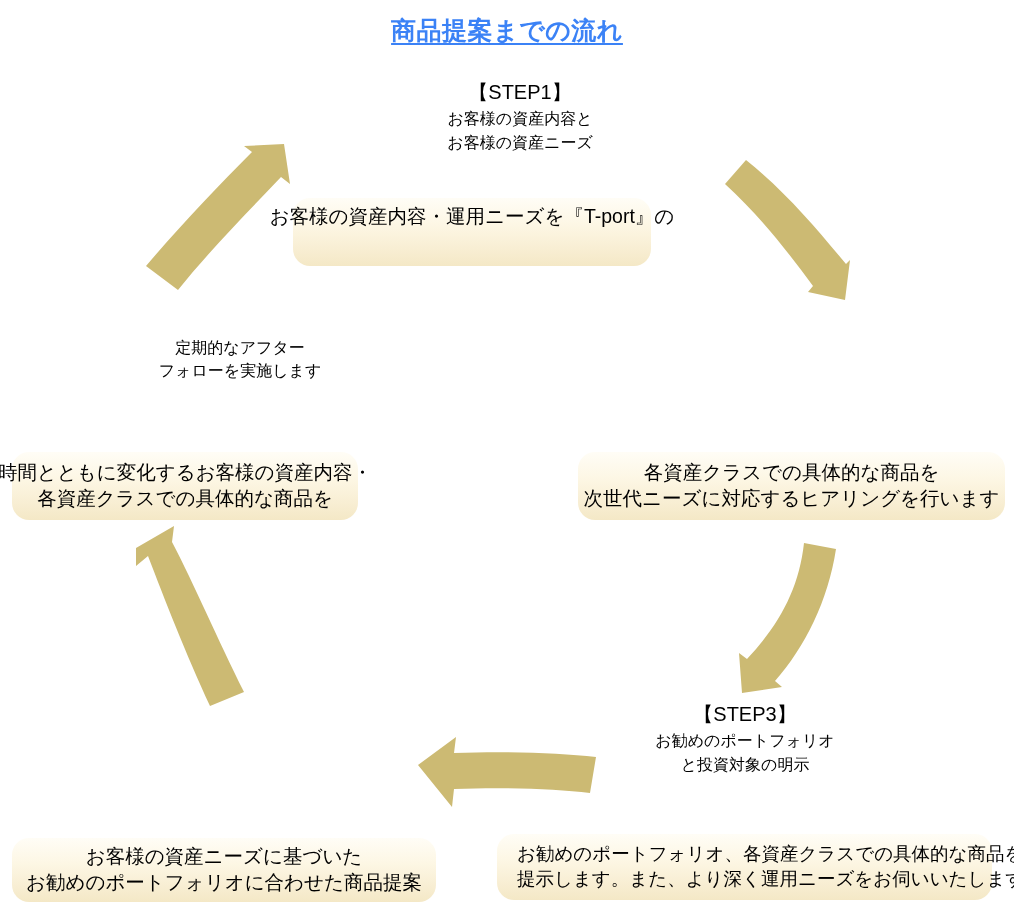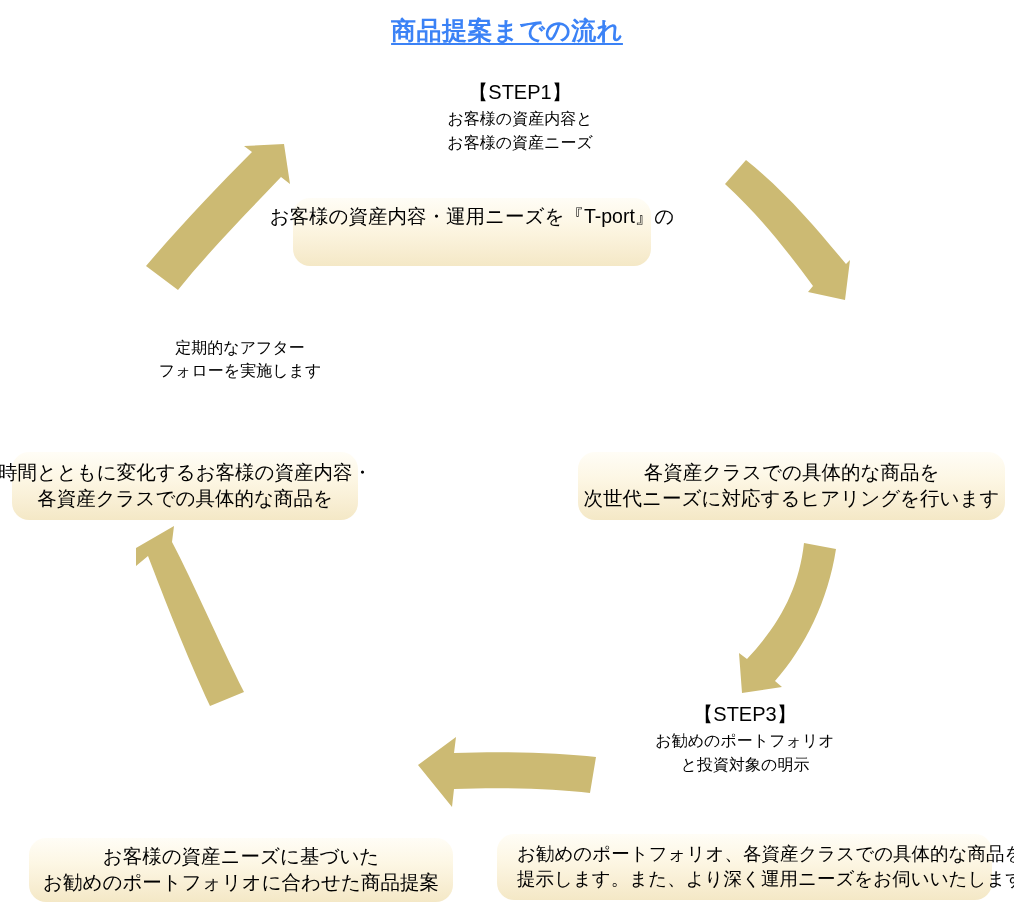--- a/index.html
+++ b/index.html
@@ -77,21 +77,21 @@
     color: #000;
     padding: 6px 14px;
   }
   .callout .c-line { white-space: nowrap; }
   .callout.center { text-align: center; align-items: center; }
   .callout.left   { text-align: left;   align-items: flex-start; }
 
   #callout1 { left: 293px; top: 198px; width: 358px; height: 68px; justify-content: space-between; }
   #callout2 { left: 578px; top: 452px; width: 427px; height: 68px; }
   #callout3 { left: 497px; top: 834px; width: 495px; height: 66px; font-size: 18.5px; padding-left: 20px;}
-  #callout4 { left: 12px;  top: 838px; width: 424px; height: 64px; margin-left: 17px; }
+  #callout4 { left: 12px;  top: 838px; width: 424px; height: 64px; }
   #callout5 { left: 12px;  top: 452px; width: 346px; height: 68px; }
 
   
   .arrow-svg {
     position: absolute;
     overflow: visible;
   }
   #arrow1 { left: 700px; top: 140px; }
   #arrow2 { left: 735px; top: 535px; }
   #arrow3 { left: 410px; top: 735px; }

